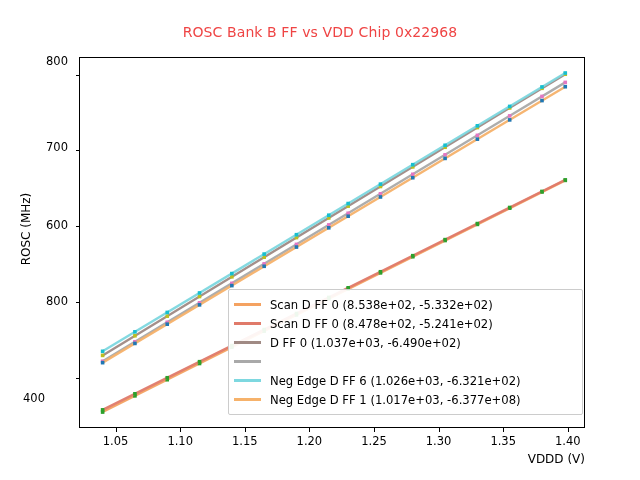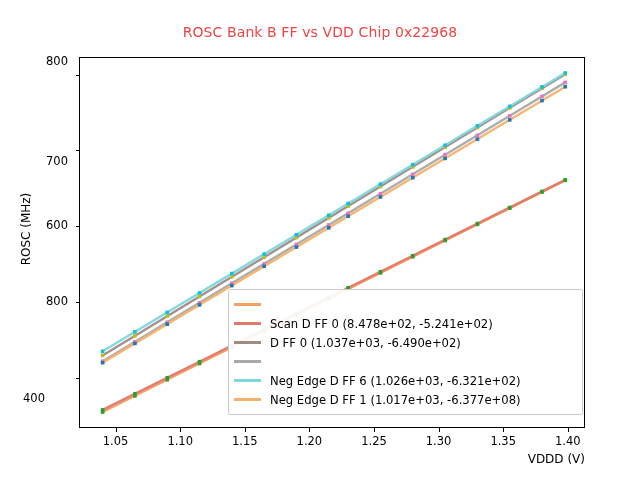--- a/index.html
+++ b/index.html
@@ -270,31 +270,32 @@
       <div class="tick-label-x" style="left: 503.2px;">1.35</div>
       <div class="tick-mark-x" style="left: 567.8px;"></div>
       <div class="tick-label-x" style="left: 567.8px;">1.40</div>
       <div class="tick-mark-y" style="top: 377.7px;"></div>
       <div class="tick-label-y" style="top: 399px; text-align: center;">400</div>
       <div class="tick-mark-y" style="top: 302px;"></div>
       <div class="tick-label-y" style="top: 302px;">800</div>
       <div class="tick-mark-y" style="top: 226.2px;"></div>
       <div class="tick-label-y" style="top: 226.2px;">600</div>
       <div class="tick-mark-y" style="top: 150.4px;"></div>
-      <div class="tick-label-y" style="top: 162px;">700</div>
+      <div class="tick-label-y" style="top: 148px;">700</div>
       <div class="tick-mark-y" style="top: 74.7px;"></div>
       <div class="tick-label-y" style="top: 62px;">800</div>
     </div>
 
   <div id="xlabel">VDDD (V)</div>
   <div id="ylabel">ROSC (MHz)</div>
 
   <div id="legend">
       <div class="legend-row">
         <span class="legend-swatch" style="background: rgb(244, 162, 97);"></span>
+        <span class="legend-text">Scan D FF 0 (8.538e+02, -5.332e+02)</span>
       </div>
       <div class="legend-row">
         <span class="legend-swatch" style="background: rgb(224, 122, 106);"></span>
         <span class="legend-text">Scan D FF 0 (8.478e+02, -5.241e+02)</span>
       </div>
       <div class="legend-row">
         <span class="legend-swatch" style="background: rgb(160, 138, 132);"></span>
         <span class="legend-text">D FF 0 (1.037e+03, -6.490e+02)</span>
       </div>
       <div class="legend-row">

